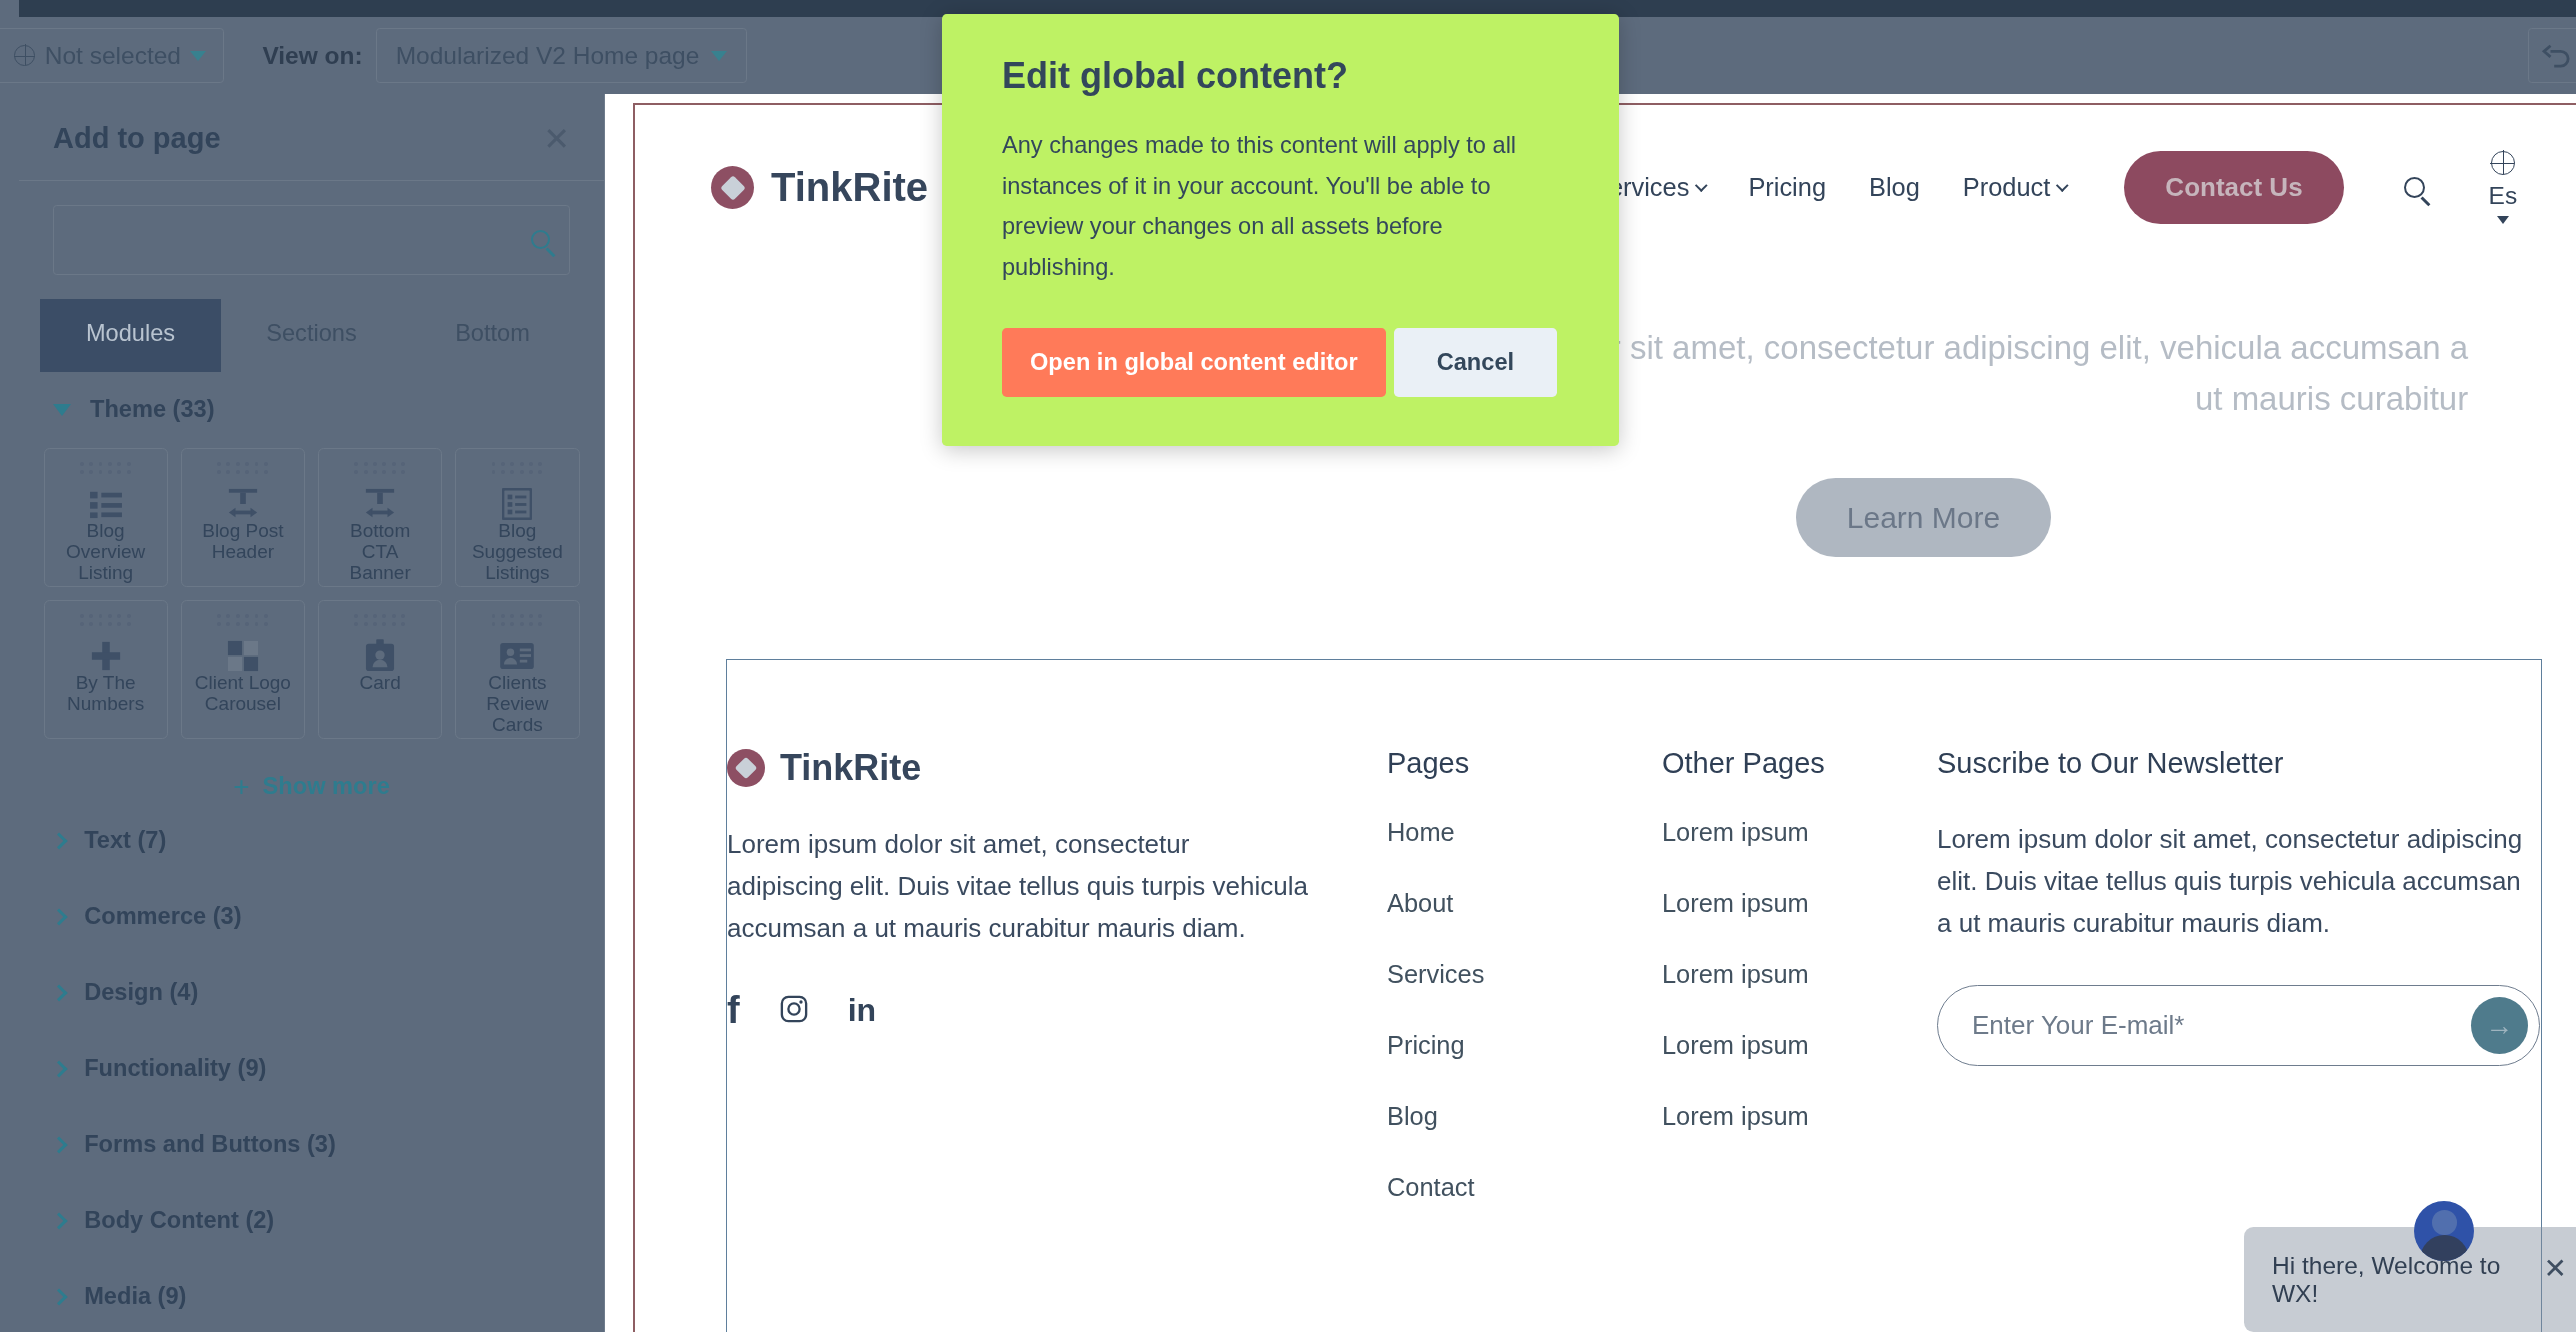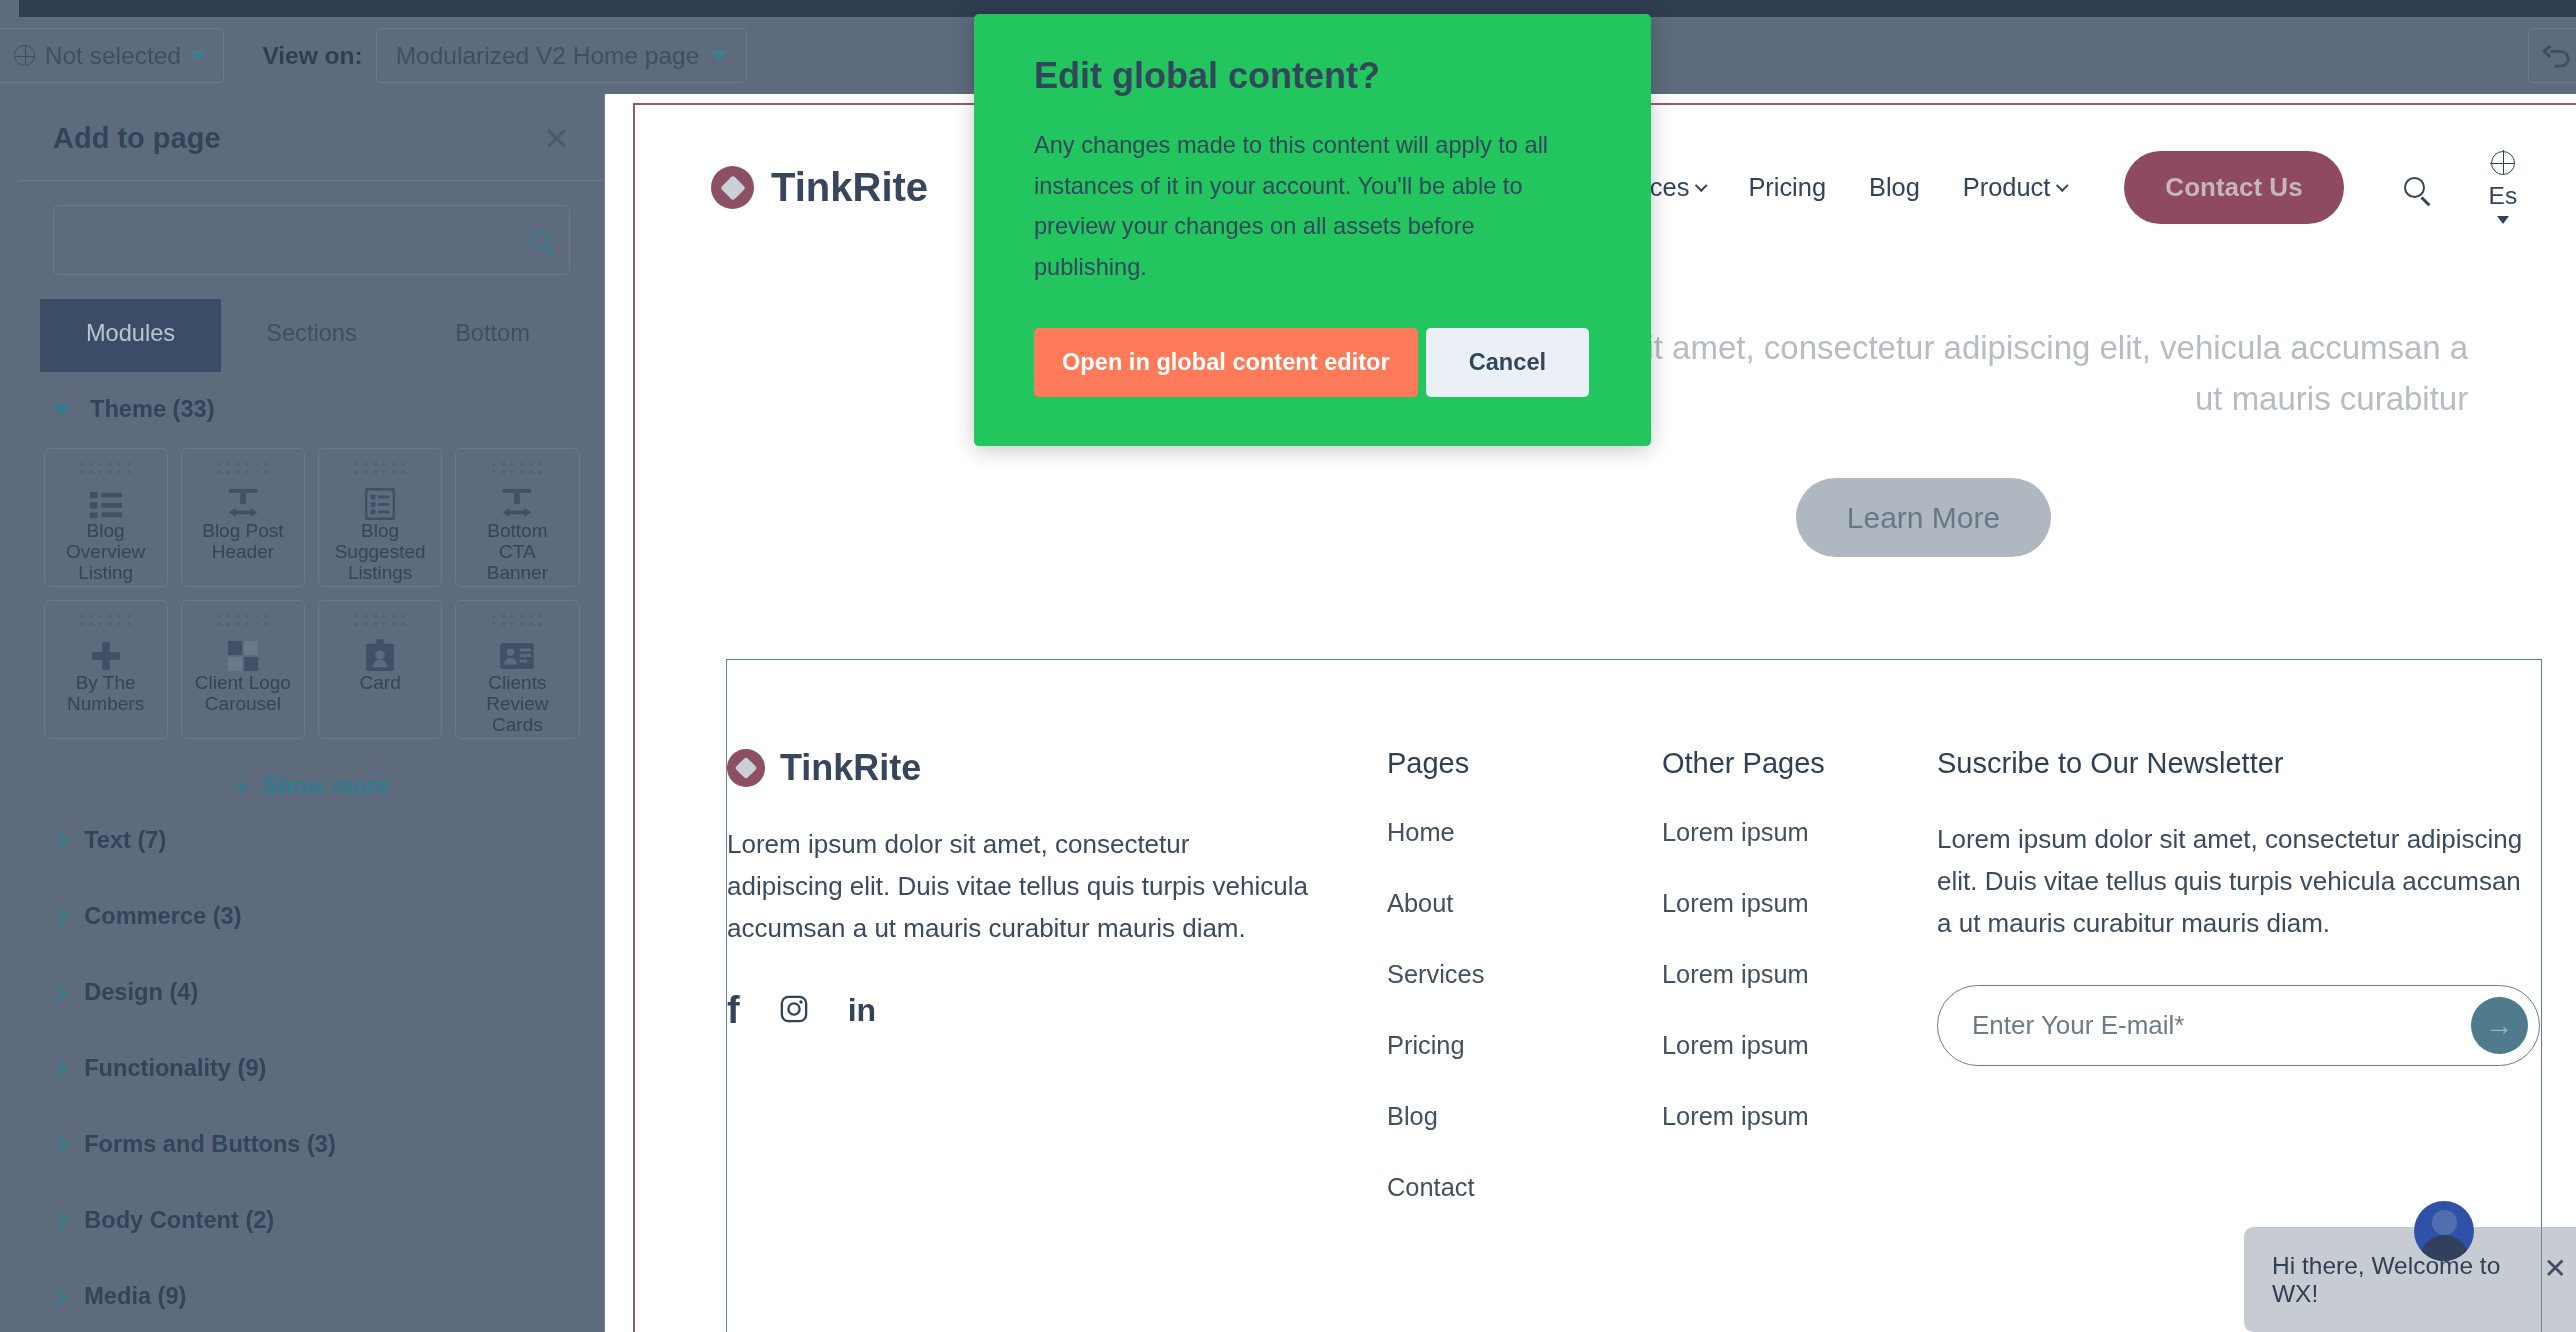--- a/index.html
+++ b/index.html
@@ -215,22 +215,22 @@
     border-radius: 9.4px; padding: 24.5px 28px; display: flex; 
     min-height: 87px;
     gap: 37px;
   }
   .chat-msg { font-size: 24.5px; color: #313f52; }
   .chat-x { margin-left: auto; font-size: 28px; color: #3f4e61; }
 
   
   .backdrop { position: absolute; inset: 0; background: transparent; }
   .modal {
-    position: absolute; top: 14px; left: 955px; width: 677px;
-    background: #22c55e; border-radius: 4.7px;
+    position: absolute; top: 14px; left: 923px; width: 677px;
+    background: #bef264; border-radius: 4.7px;
     box-shadow: 0 3.8px 22.6px rgba(0,0,0,.22);
     padding: 41px 60px 49px 60px;
   }
   .modal-title { font-size: 36px; font-weight: bold; color: #33475b; margin-bottom: 28px; }
   .modal-body { font-size: 23.6px; line-height: 1.72; color: #33475b; margin-bottom: 41px; }
   .modal-actions { display: flex; gap: 8px; }
   .btn-primary {
     background: #ff7a59; color: #ffffff; font-size: 23.6px; font-weight: bold;
     padding: 21px 28px; border-radius: 4.7px; border: 0; font-family: inherit;
   }
@@ -336,20 +336,47 @@
         <span class="tile-ico">
           <svg width="36" height="32" viewBox="0 0 38 34">
               <rect x="4" y="1" width="30" height="4" fill="#3f5067"></rect>
               <rect x="16" y="5" width="6" height="12" fill="#3f5067"></rect>
               <path d="M4 26 L11 21 L11 31 Z" fill="#3f5067"></path>
               <path d="M34 26 L27 21 L27 31 Z" fill="#3f5067"></path>
               <rect x="10" y="24" width="18" height="4" fill="#3f5067"></rect>
             </svg>
         </span>
         <span class="tile-lbl">Blog Post Header</span>
+      </div>
+
+      <div class="tile">
+        <div class="dots">
+          <i></i>
+            <i></i>
+            <i></i>
+            <i></i>
+            <i></i>
+            <i></i>
+            <i></i>
+            <i></i>
+            <i></i>
+            <i></i>
+            <i></i>
+            <i></i>
+        </div>
+        <span class="tile-ico">
+          <svg width="36" height="32" viewBox="0 0 38 34">
+              <rect x="4" y="1" width="30" height="4" fill="#3f5067"></rect>
+              <rect x="16" y="5" width="6" height="12" fill="#3f5067"></rect>
+              <path d="M4 26 L11 21 L11 31 Z" fill="#3f5067"></path>
+              <path d="M34 26 L27 21 L27 31 Z" fill="#3f5067"></path>
+              <rect x="10" y="24" width="18" height="4" fill="#3f5067"></rect>
+            </svg>
+        </span>
+        <span class="tile-lbl">Bottom CTA Banner</span>
       </div>
 
       <div class="tile">
         <div class="dots">
           <i></i>
             <i></i>
             <i></i>
             <i></i>
             <i></i>
             <i></i>
@@ -365,47 +392,20 @@
               <rect x="1" y="1" width="30" height="32" rx="2" fill="none" stroke="#3f5067" stroke-width="3"></rect>
               <rect x="6" y="7" width="5" height="5" fill="#3f5067"></rect>
               <rect x="14" y="8" width="12" height="3" fill="#3f5067"></rect>
               <rect x="6" y="15" width="5" height="5" fill="#3f5067"></rect>
               <rect x="14" y="16" width="12" height="3" fill="#3f5067"></rect>
               <rect x="6" y="23" width="5" height="5" fill="#3f5067"></rect>
               <rect x="14" y="24" width="12" height="3" fill="#3f5067"></rect>
             </svg>
         </span>
         <span class="tile-lbl">Blog Suggested Listings</span>
-      </div>
-
-      <div class="tile">
-        <div class="dots">
-          <i></i>
-            <i></i>
-            <i></i>
-            <i></i>
-            <i></i>
-            <i></i>
-            <i></i>
-            <i></i>
-            <i></i>
-            <i></i>
-            <i></i>
-            <i></i>
-        </div>
-        <span class="tile-ico">
-          <svg width="36" height="32" viewBox="0 0 38 34">
-              <rect x="4" y="1" width="30" height="4" fill="#3f5067"></rect>
-              <rect x="16" y="5" width="6" height="12" fill="#3f5067"></rect>
-              <path d="M4 26 L11 21 L11 31 Z" fill="#3f5067"></path>
-              <path d="M34 26 L27 21 L27 31 Z" fill="#3f5067"></path>
-              <rect x="10" y="24" width="18" height="4" fill="#3f5067"></rect>
-            </svg>
-        </span>
-        <span class="tile-lbl">Bottom CTA Banner</span>
       </div>
 
       <div class="tile">
         <div class="dots">
           <i></i>
             <i></i>
             <i></i>
             <i></i>
             <i></i>
             <i></i>

